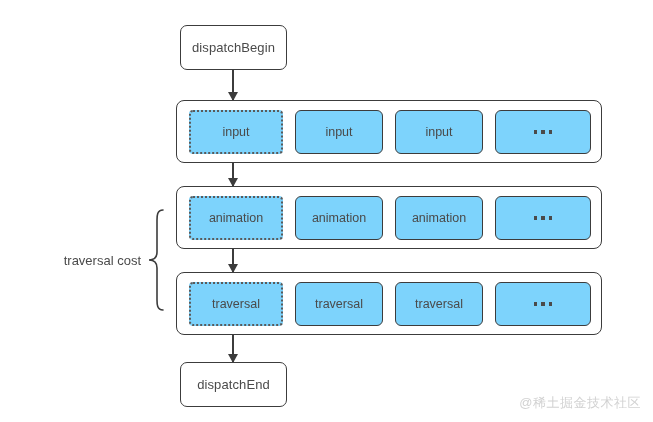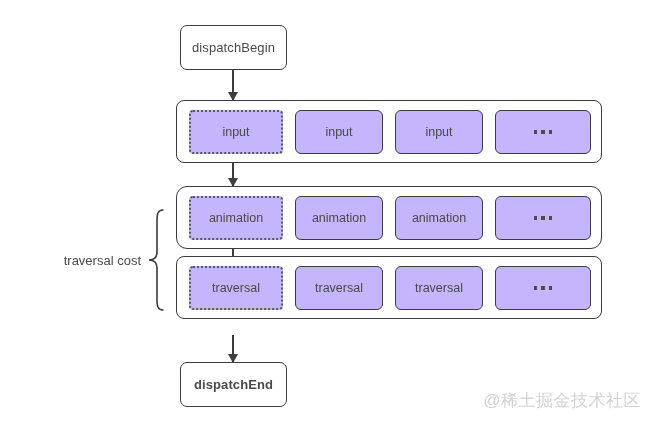--- a/index.html
+++ b/index.html
@@ -36,43 +36,43 @@
     line-height: 17px;
     letter-spacing: .1px;
   }
   .node.terminal {
     left: 180px;
     width: 107px;
     height: 45px;
     padding: 0 8px;
   }
   #node-dispatch-begin { top: 25px; }
-  #node-dispatch-end   { top: 362px; font-weight: bold; }
+  #node-dispatch-end   { top: 362px; }
 
   
   .row-container {
     position: absolute;
     left: 176px;
     width: 426px;
     height: 63px;
     box-sizing: border-box;
     background: #ffffff;
     border: 1.6px solid #3c3c3c;
     border-radius: 8px;
   }
   #row-input     { top: 100px; }
-  #row-animation { top: 186px; border-radius: 11px; }
-  #row-traversal { top: 256px; }
+  #row-animation { top: 186px; }
+  #row-traversal { top: 272px; }
 
   .cell {
     position: absolute;
     top: 9px;
     height: 44px;
     box-sizing: border-box;
-    background: #c4b5fd;
+    background: #7dd3fc;
     border: 1.6px solid #3c3c3c;
     border-radius: 6px;
     display: flex;
     align-items: center;
     justify-content: center;
     color: #4a4a4a;
     font-size: 12.5px;
     white-space: nowrap;
   }
   .cell.dotted {
@@ -140,21 +140,21 @@
   #brace-input     { left: 0px;  top: 122px; width: 166px; height: 104px; justify-content: flex-end; }
   #brace-animation { left: 0px;  top: 208px; width: 166px; height: 104px; justify-content: flex-end; }
   #brace-traversal { left: 0px;  top: 294px; width: 166px; height: 104px; justify-content: flex-end; }
 
   
   #watermark {
     position: absolute;
     right: 12px;
     bottom: 10px;
     color: #d2d2d2;
-    font-size: 17px;
+    font-size: 13px;
     letter-spacing: .5px;
     user-select: none;
   }
 </style>
 </head>
 <body>
 
 <div id="canvas">
 
   <div class="node terminal" id="node-dispatch-begin">

